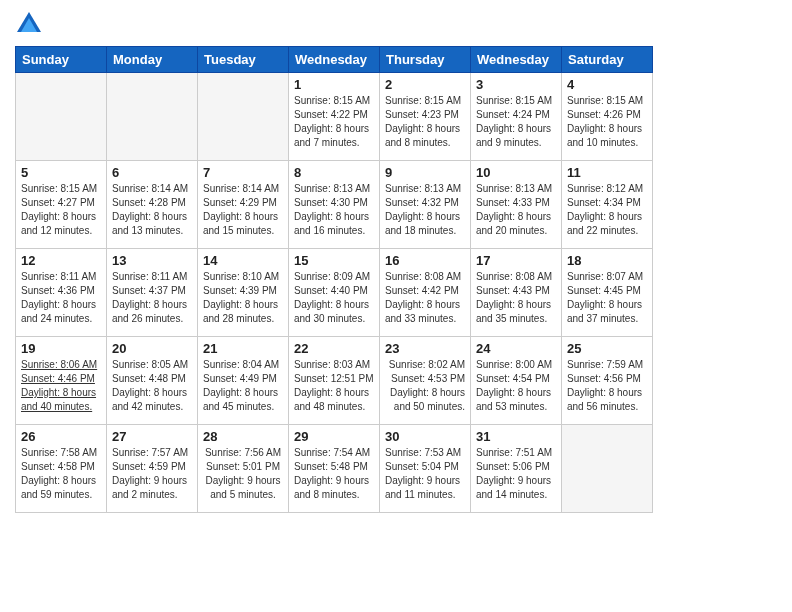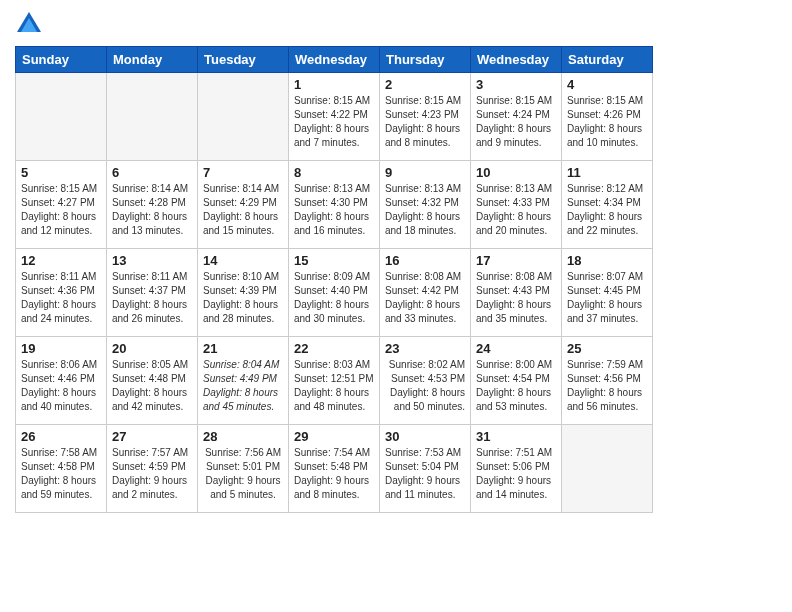--- a/index.html
+++ b/index.html
@@ -261,35 +261,35 @@
             <div class="day-number">18</div>
             <div class="cell-content" style="white-space: pre-line;">Sunrise: 8:07 AM
 Sunset: 4:45 PM
 Daylight: 8 hours
 and 37 minutes.</div>
           </td>
         </tr>
         <tr>
           <td>
             <div class="day-number">19</div>
-            <div class="cell-content" style="white-space: pre-line;">Sunrise: 8:06 AM
+            <div class="cell-content" style="white-space: pre-line; text-decoration: underline;">Sunrise: 8:06 AM
 Sunset: 4:46 PM
 Daylight: 8 hours
 and 40 minutes.</div>
           </td>
           <td>
             <div class="day-number">20</div>
             <div class="cell-content" style="white-space: pre-line;">Sunrise: 8:05 AM
 Sunset: 4:48 PM
 Daylight: 8 hours
 and 42 minutes.</div>
           </td>
           <td>
             <div class="day-number">21</div>
-            <div class="cell-content" style="white-space: pre-line; font-style: italic;">Sunrise: 8:04 AM
+            <div class="cell-content" style="white-space: pre-line;">Sunrise: 8:04 AM
 Sunset: 4:49 PM
 Daylight: 8 hours
 and 45 minutes.</div>
           </td>
           <td>
             <div class="day-number">22</div>
             <div class="cell-content" style="white-space: pre-line;">Sunrise: 8:03 AM
 Sunset: 12:51 PM
 Daylight: 8 hours
 and 48 minutes.</div>

